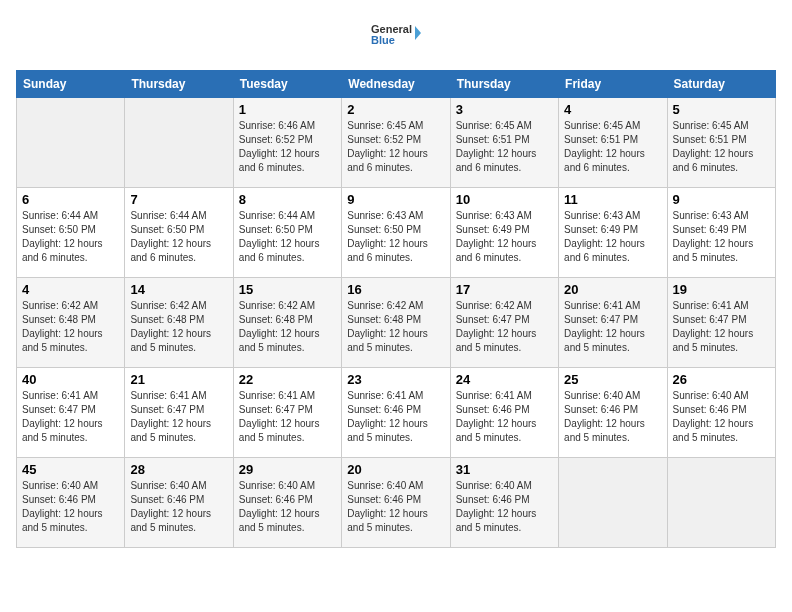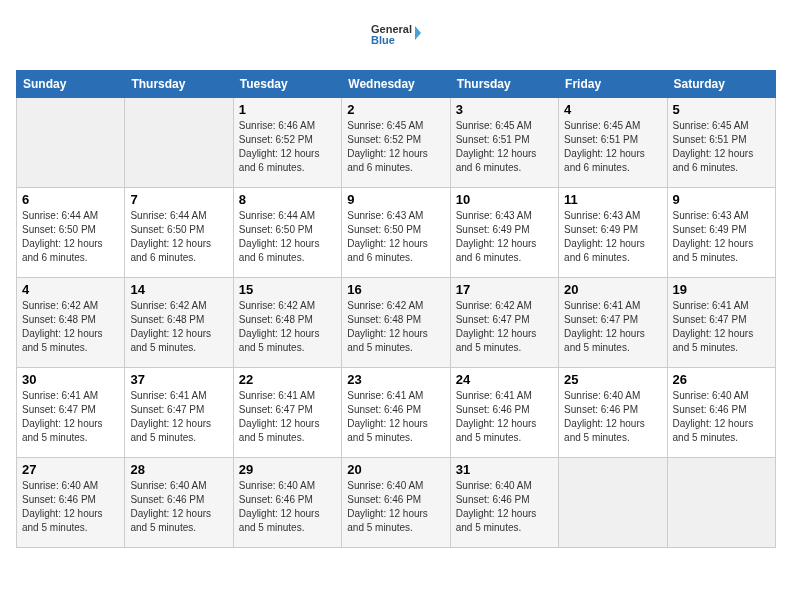--- a/index.html
+++ b/index.html
@@ -244,28 +244,28 @@
         <td>
           <span class="day-num">19</span>
           <div class="day-info" style="white-space: pre-line;">Sunrise: 6:41 AM
 Sunset: 6:47 PM
 Daylight: 12 hours
 and 5 minutes.</div>
         </td>
       </tr>
       <tr>
         <td>
-          <span class="day-num">30</span>
-          <div class="day-info" style="white-space: pre-line;">Sunrise: 6:41 AM
-Sunset: 6:47 PM
-Daylight: 12 hours
-and 5 minutes.</div>
-        </td>
-        <td>
-          <span class="day-num">37</span>
+          <span class="day-num">40</span>
+          <div class="day-info" style="white-space: pre-line;">Sunrise: 6:41 AM
+Sunset: 6:47 PM
+Daylight: 12 hours
+and 5 minutes.</div>
+        </td>
+        <td>
+          <span class="day-num">21</span>
           <div class="day-info" style="white-space: pre-line;">Sunrise: 6:41 AM
 Sunset: 6:47 PM
 Daylight: 12 hours
 and 5 minutes.</div>
         </td>
         <td>
           <span class="day-num">22</span>
           <div class="day-info" style="white-space: pre-line;">Sunrise: 6:41 AM
 Sunset: 6:47 PM
 Daylight: 12 hours
@@ -295,21 +295,21 @@
         <td>
           <span class="day-num">26</span>
           <div class="day-info" style="white-space: pre-line;">Sunrise: 6:40 AM
 Sunset: 6:46 PM
 Daylight: 12 hours
 and 5 minutes.</div>
         </td>
       </tr>
       <tr>
         <td>
-          <span class="day-num">27</span>
+          <span class="day-num">45</span>
           <div class="day-info" style="white-space: pre-line;">Sunrise: 6:40 AM
 Sunset: 6:46 PM
 Daylight: 12 hours
 and 5 minutes.</div>
         </td>
         <td>
           <span class="day-num">28</span>
           <div class="day-info" style="white-space: pre-line;">Sunrise: 6:40 AM
 Sunset: 6:46 PM
 Daylight: 12 hours

